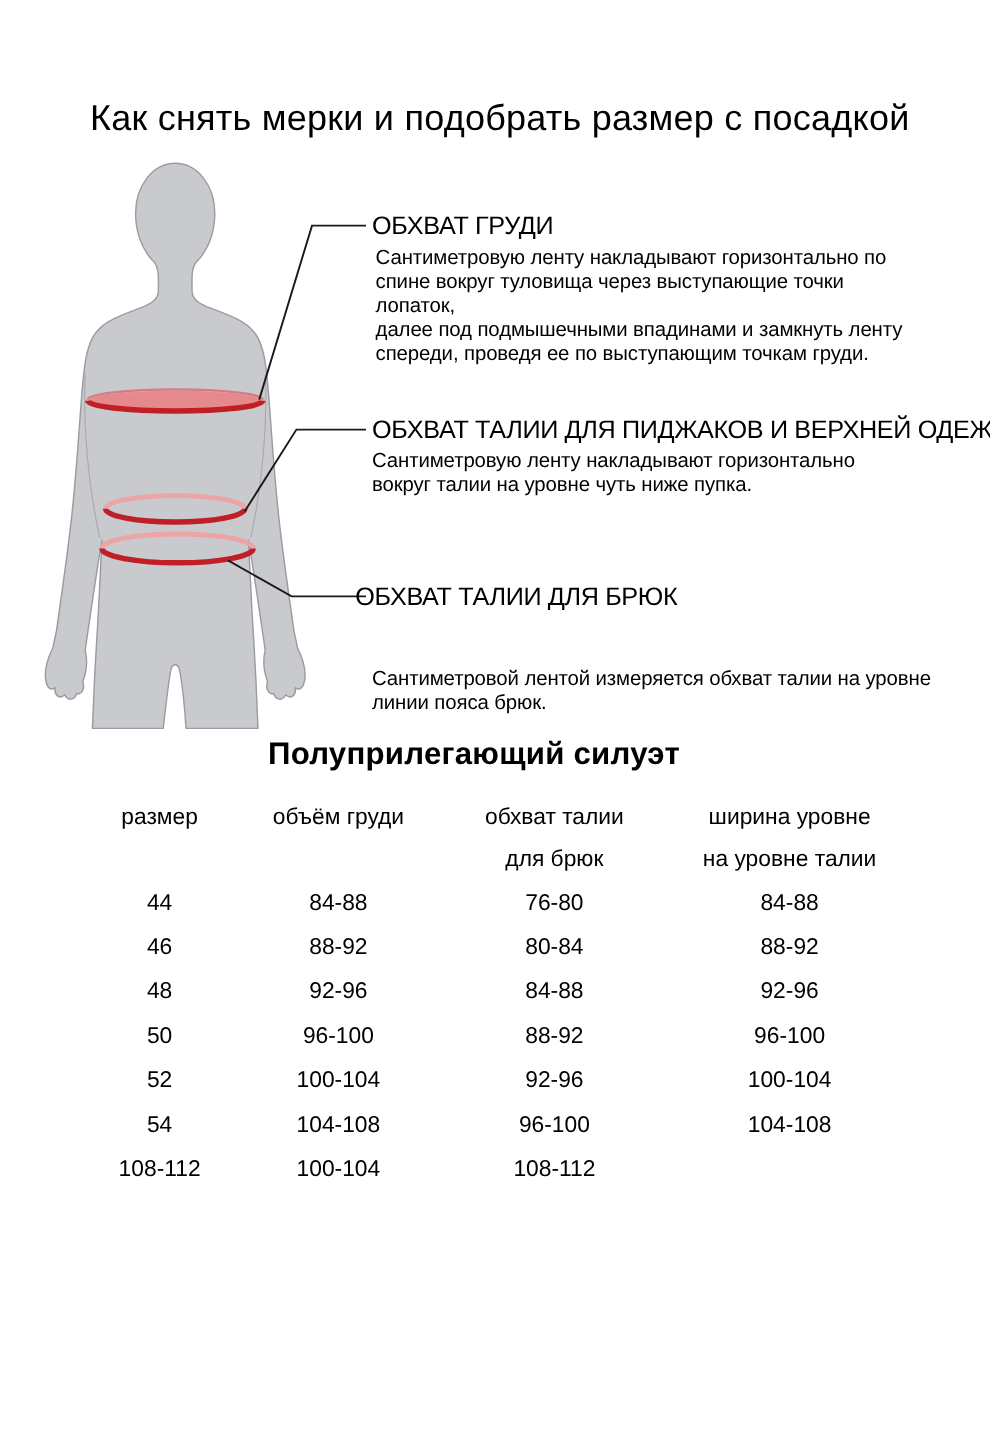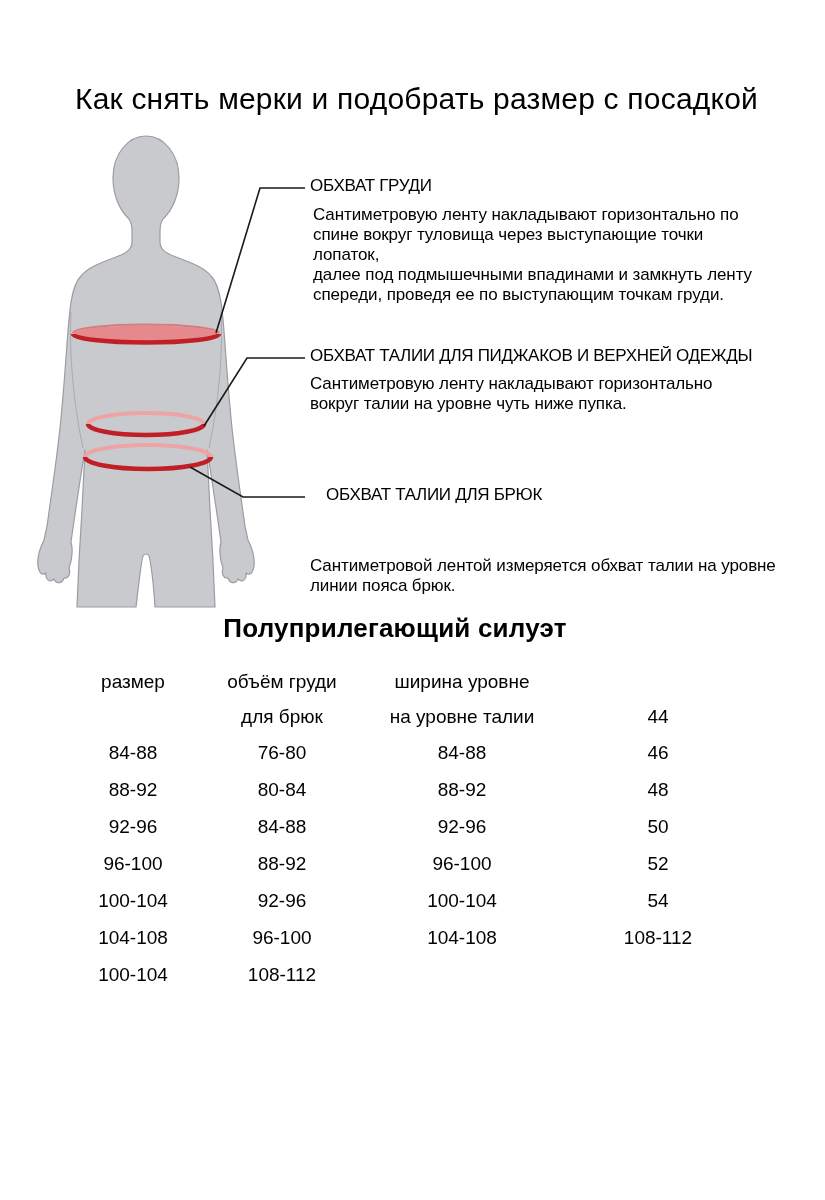--- a/index.html
+++ b/index.html
@@ -7,30 +7,30 @@
     position:relative;width:825px;height:1184px;background:#ffffff;overflow:hidden;
     font-family:"Liberation Sans","DejaVu Sans",sans-serif;color:#000;
   }
   .abs{position:absolute;}
   .main-title{
     left:75px;top:82px;font-size:30px;line-height:1.15;font-weight:400;
     letter-spacing:0.2px;white-space:nowrap;
   }
   .figure-wrap{left:20px;top:120px;width:290px;height:492px;}
   .callout-heading{
-    font-size:17px;letter-spacing:-0.3px;line-height:1.1;font-weight:400;white-space:nowrap;
+    font-size:21px;letter-spacing:-0.3px;line-height:1.1;font-weight:400;white-space:nowrap;
   }
   .callout-body{
     font-size:17px;line-height:20px;white-space:pre-line;letter-spacing:-0.1px;
   }
   .h1-pos{left:310px;top:177px;}
   .b1-pos{left:313px;top:205px;width:460px;}
   .h2-pos{left:310px;top:347px;}
   .b2-pos{left:310px;top:374px;width:460px;}
-  .h3-pos{left:326px;top:486px;text-align:center;}
+  .h3-pos{left:296px;top:486px;text-align:center;}
   .b3-pos{left:310px;top:508px;width:470px;margin-top:48px;}
   .table-title{
     left:60px;top:613px;width:670px;text-align:center;
     font-size:26px;font-weight:700;letter-spacing:0.2px;
   }
   .size-table{
     left:60px;top:665px;width:690px;
     display:grid;
     grid-template-columns:146px 152px 208px 184px;
     grid-template-rows:34px 36px repeat(7,37px);
@@ -136,20 +136,21 @@
   <div class="abs callout-heading h3-pos">ОБХВАТ ТАЛИИ ДЛЯ БРЮК</div>
   <div class="abs callout-body b3-pos">Сантиметровой лентой измеряется обхват талии на уровне
 линии пояса брюк.</div>
 
   <div class="abs table-title">Полуприлегающий силуэт</div>
 
   <div class="abs size-table">
 
     <div class="cell">размер</div>
     <div class="cell">объём груди</div>
+    <div class="cell">обхват талии</div>
     <div class="cell">ширина уровне</div>
 
     <div class="cell"></div>
     <div class="cell"></div>
     <div class="cell">для брюк</div>
     <div class="cell">на уровне талии</div>
 
     <div class="cell">44</div>
     <div class="cell">84-88</div>
     <div class="cell">76-80</div>

